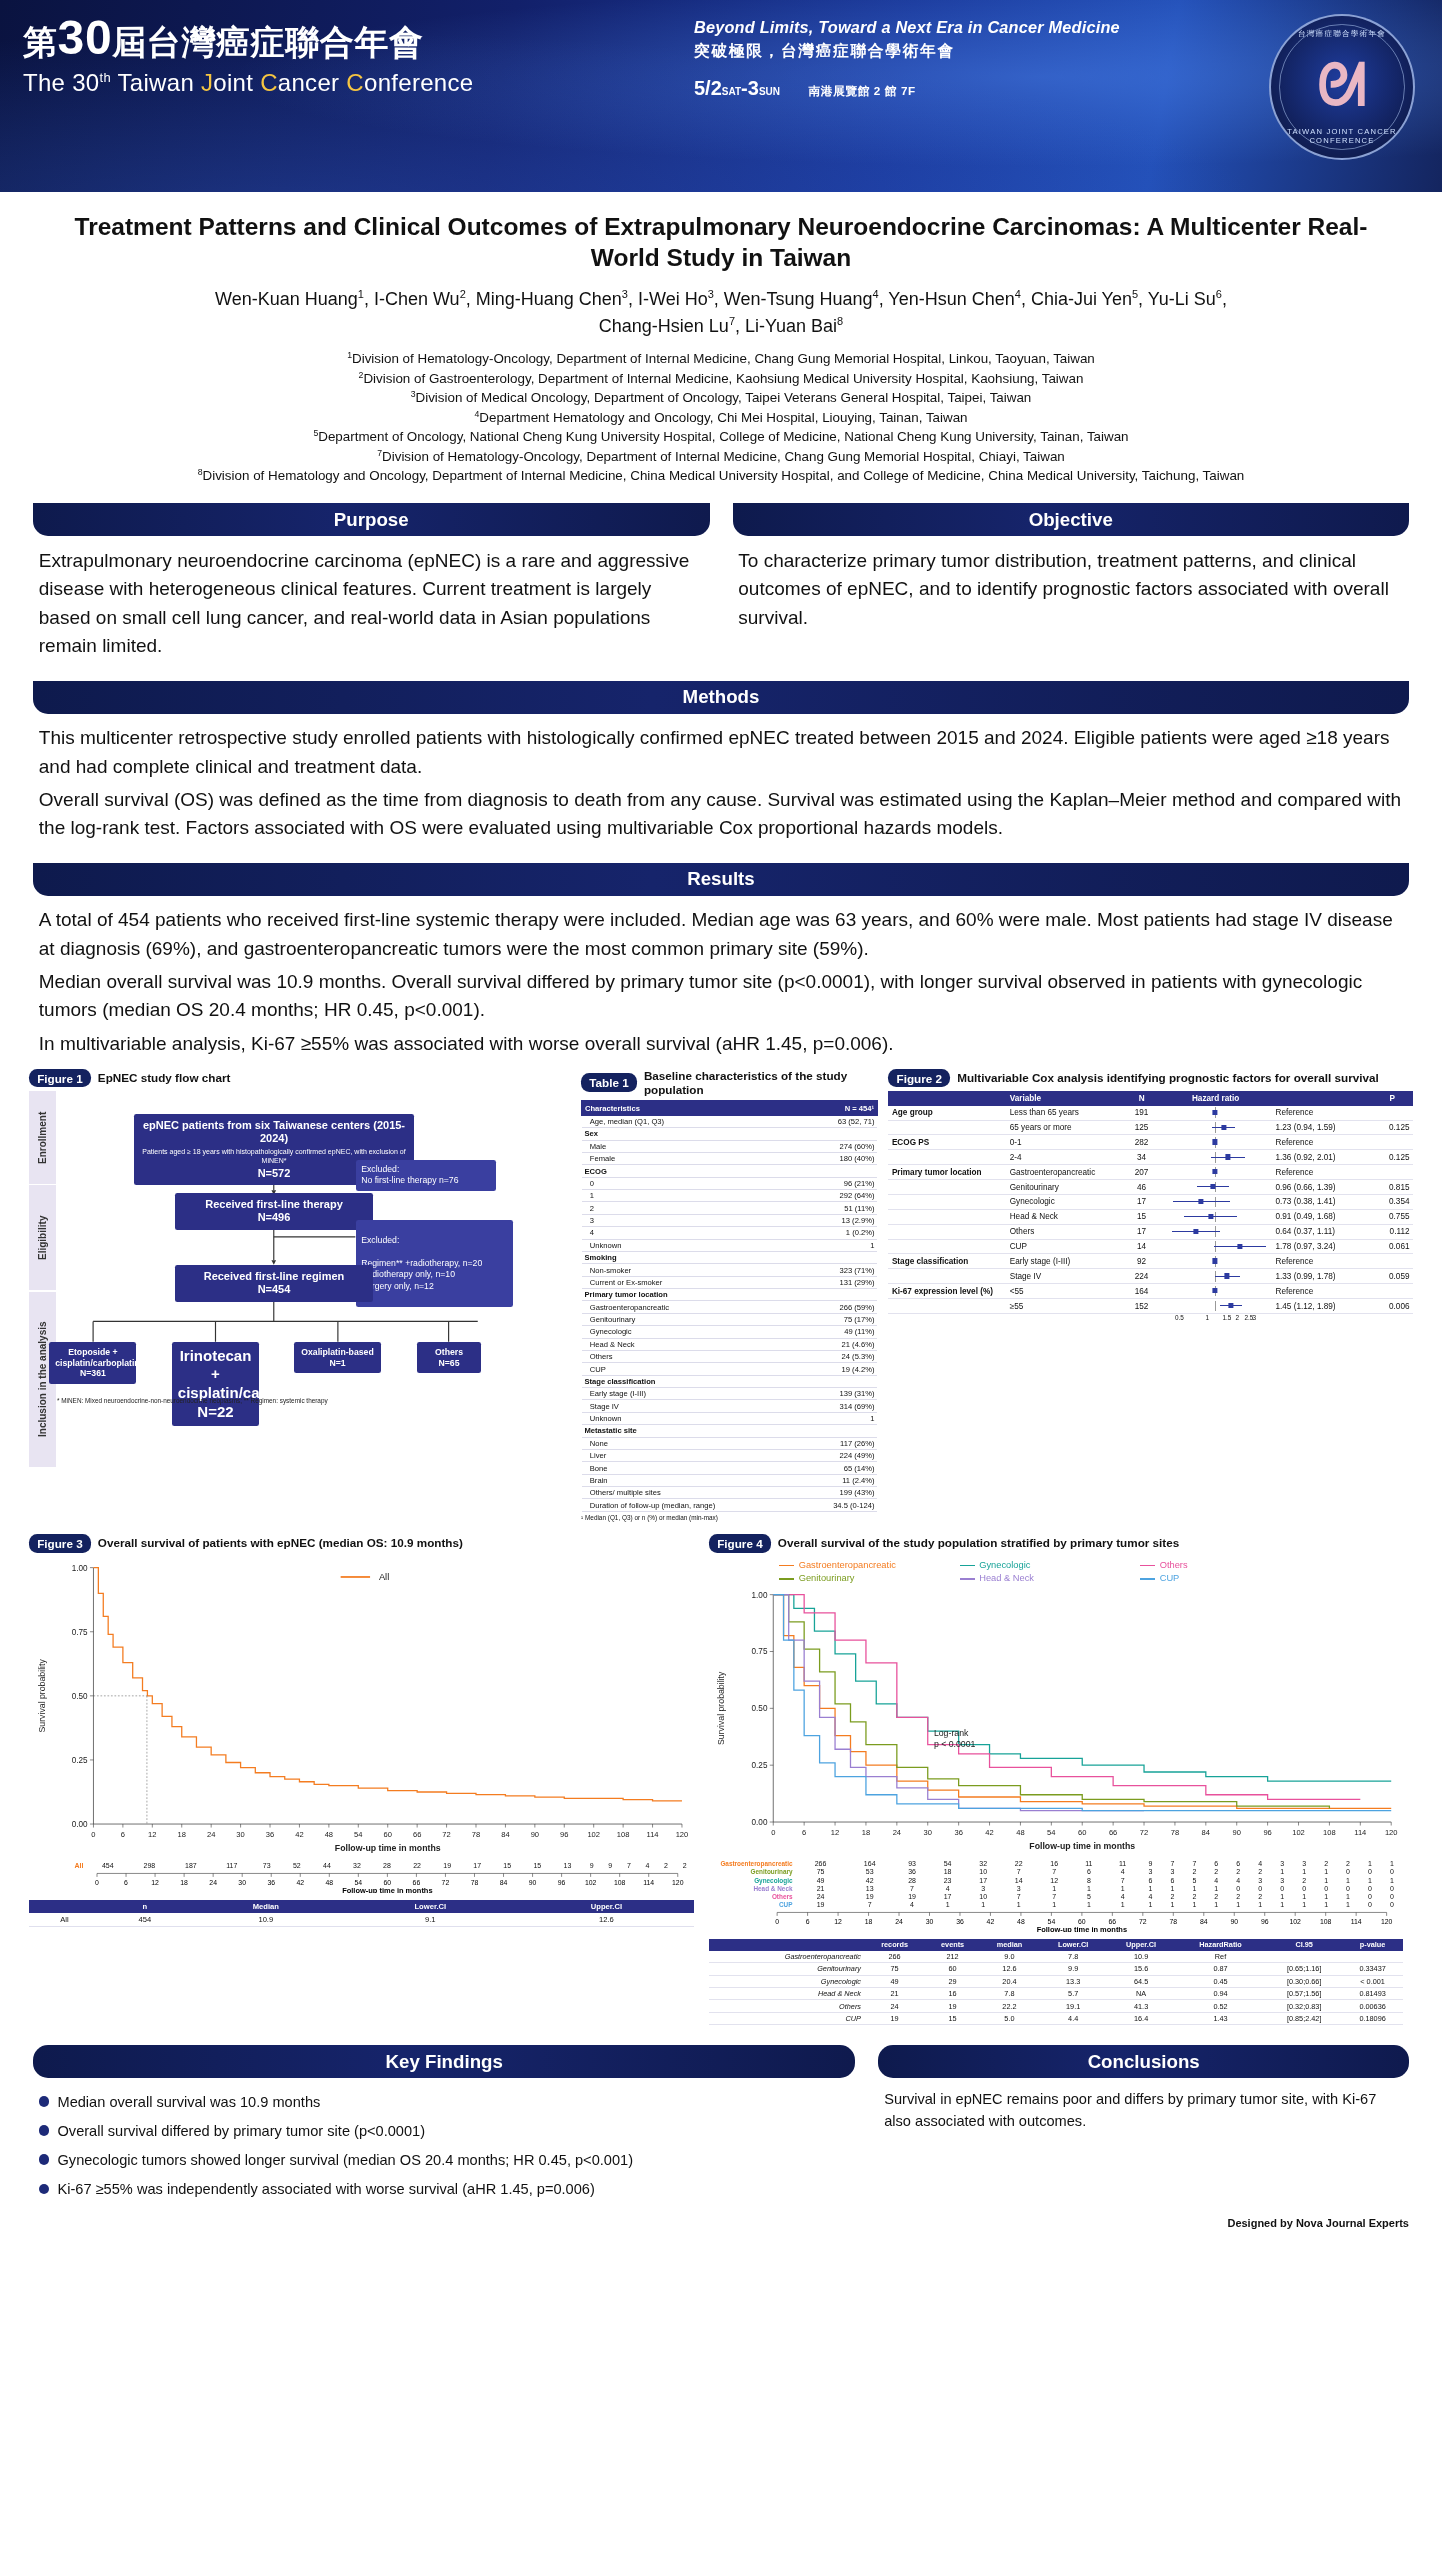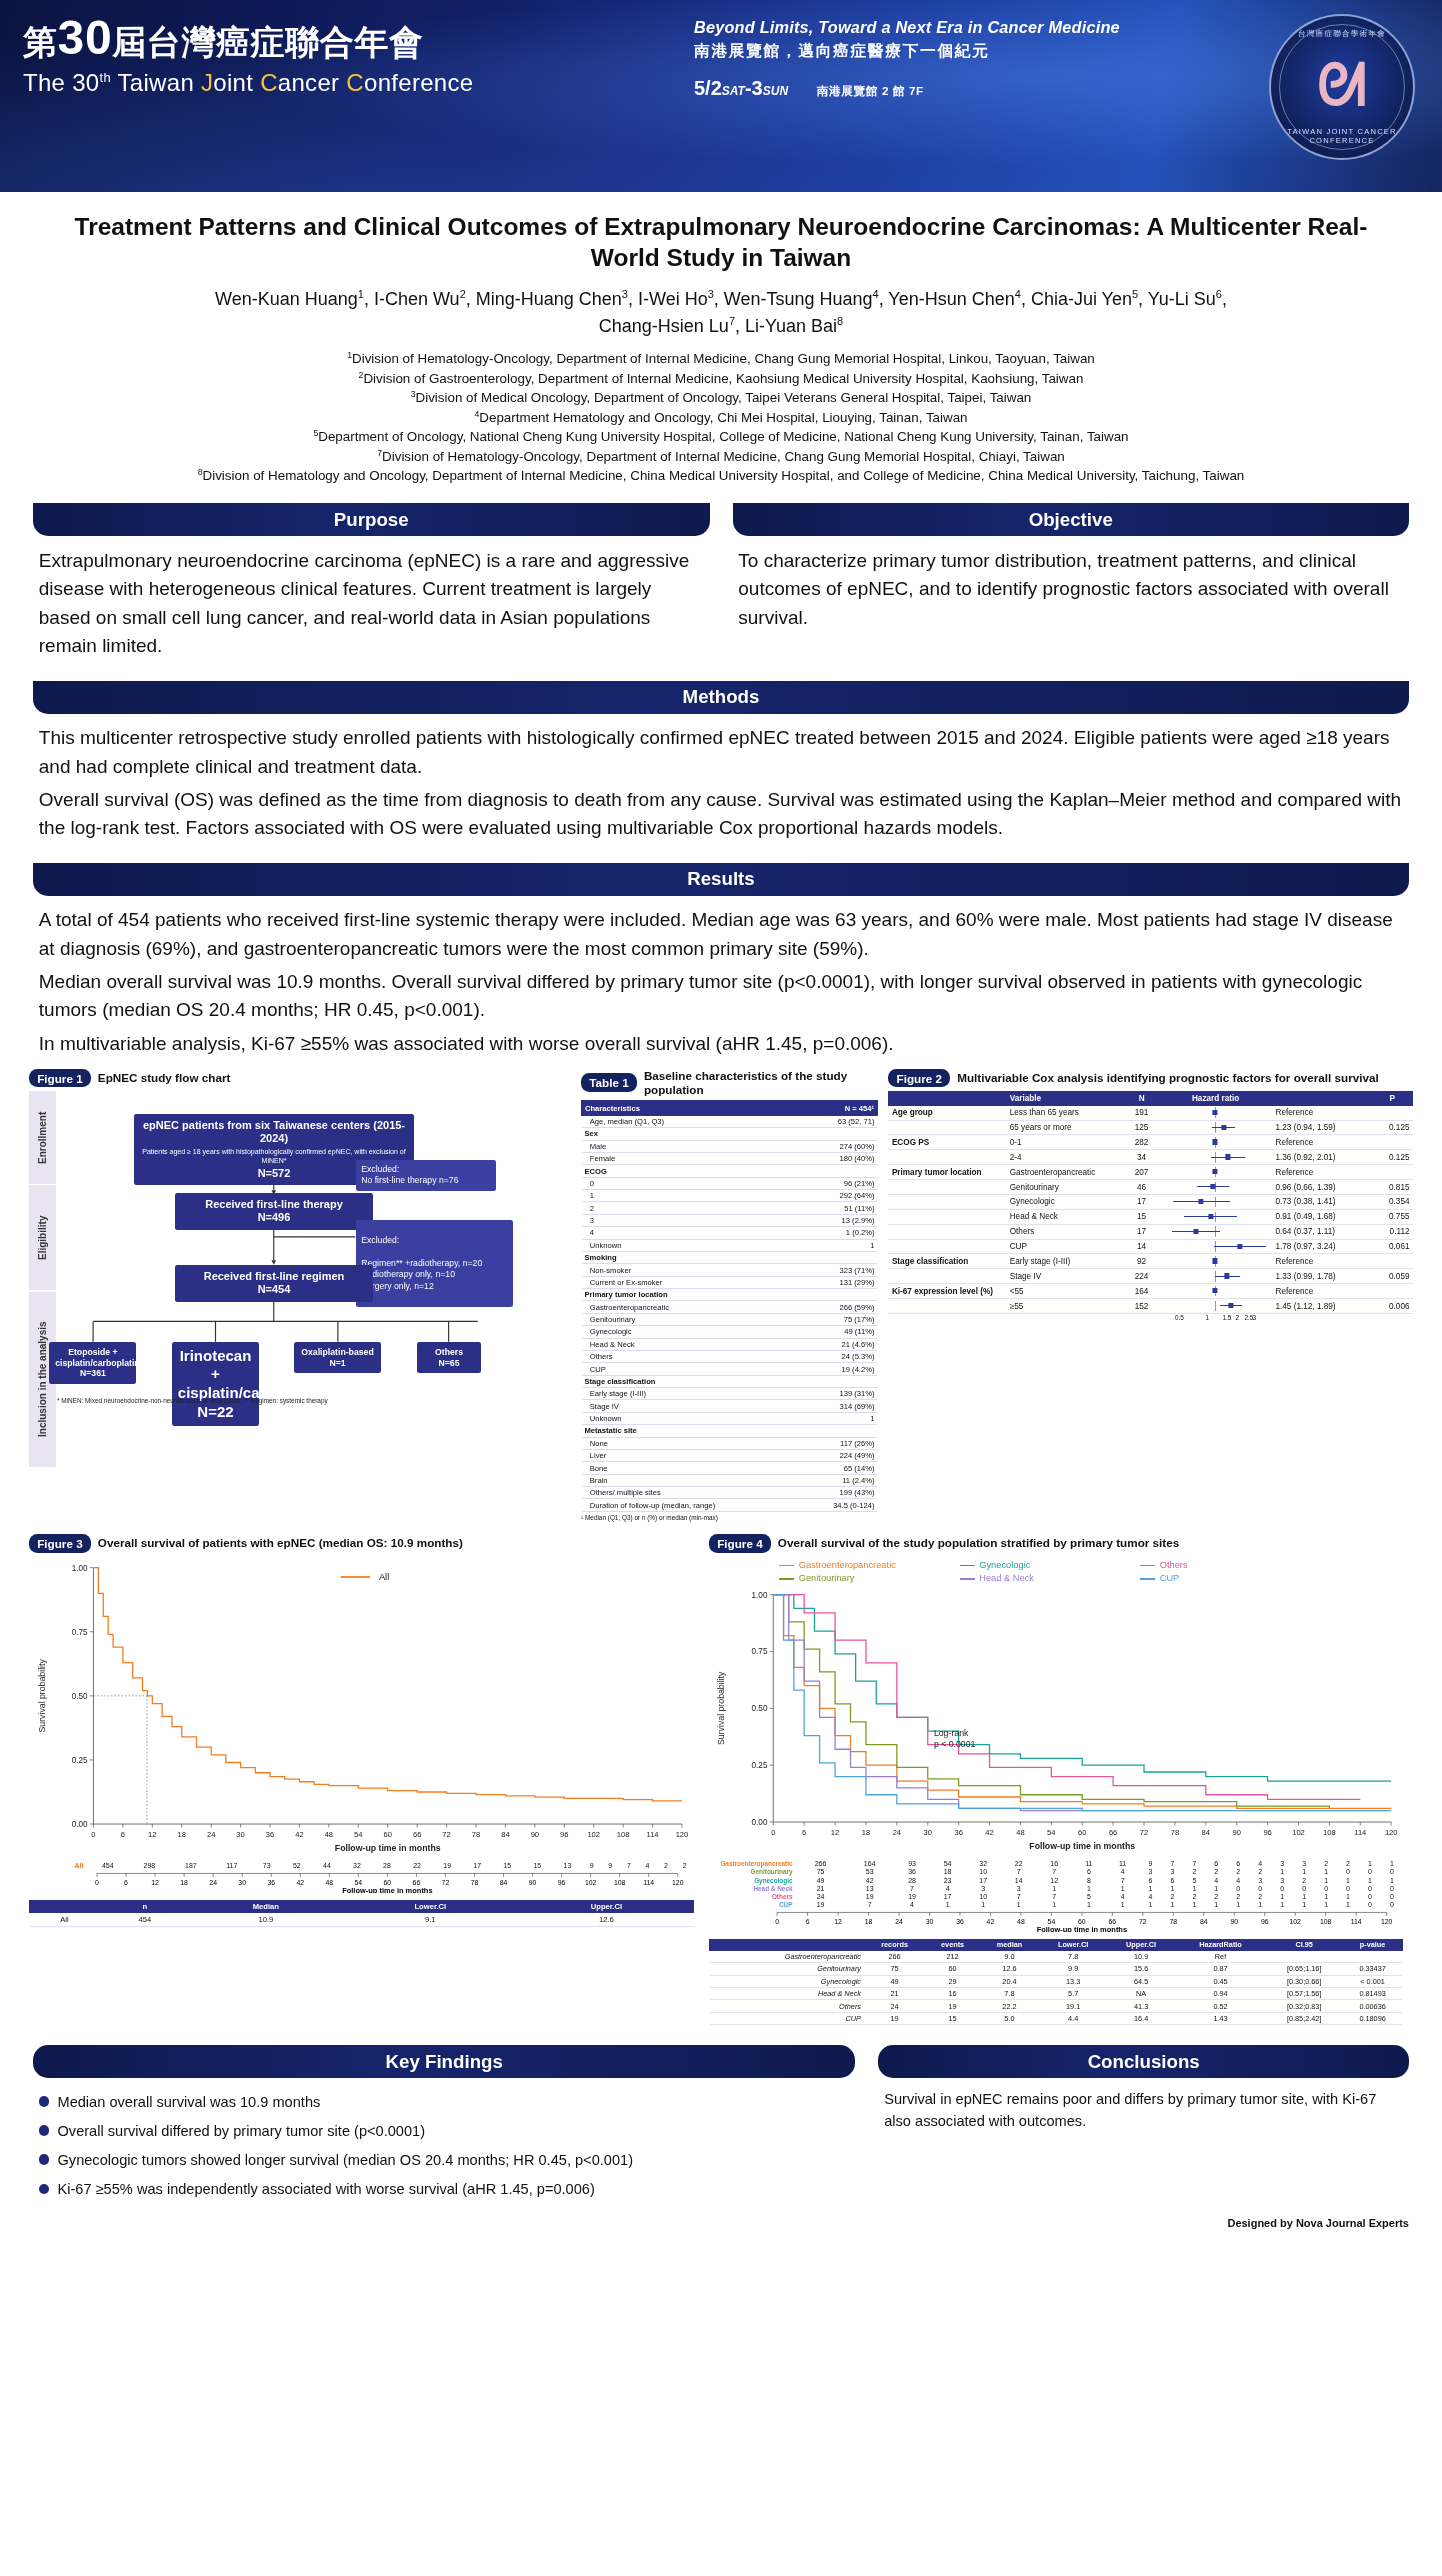--- a/index.html
+++ b/index.html
@@ -31,21 +31,21 @@
   .t-line1 .num { font-size: 48px; font-weight:800; }
   .t-line2 { font-size: 24px; font-weight: 400; margin-top: 6px; letter-spacing:0.3px;}
   .t-line2 .sup { font-size: 13px; vertical-align: super; }
   .t-line2 .acc { color:#f5c542; }
   .banner-right{
     position:absolute; left: 694px; top: 17.5px; z-index:3;
   }
   .sub-en { font-size: 16.3px; font-style: italic; font-weight:700; letter-spacing:0.2px;}
   .sub-zh { font-size: 15.7px; font-weight:700; margin-top:4.7px; letter-spacing:1.7px;}
   .dateline { margin-top: 15px; font-size: 20px; font-weight:700; }
-  .dateline .sm { font-size: 12px; font-weight:700; vertical-align: baseline; font-style: italic;}
+  .dateline .sm { font-size: 10px; font-weight:700; vertical-align: baseline;}
   .venue { font-size:11.7px; font-weight:600; margin-left: 23px; letter-spacing:0.6px;}
   .logo-badge{
     position:absolute; right: 27px; top: 14px; width: 146px; height: 146px; z-index:4;
     border-radius:50%;
     background: radial-gradient(circle at 50% 45%, #1f3d9e 0%, #12225f 60%, #0b1435 100%);
     border: 2.9px solid rgba(180,205,255,.75);
     display:flex; align-items:center; justify-content:center; overflow:hidden;
   }
   .logo-badge .ring{
     position:absolute; inset:8.2px; border-radius:50%; border:1.2px solid rgba(190,215,255,.5);
@@ -160,21 +160,21 @@
       <div class="t-line1">
         <span>第</span><span class="num">30</span><span>屆台灣癌症聯合年會</span>
       </div>
       <div class="t-line2">
         <span>The 30</span><span class="sup">th</span><span> Taiwan </span><span class="acc">J</span><span>oint </span><span class="acc">C</span><span>ancer </span><span class="acc">C</span><span>onference</span>
       </div>
     </div>
 
     <div class="banner-right">
       <div class="sub-en">Beyond Limits, Toward a Next Era in Cancer Medicine</div>
-      <div class="sub-zh">南港展覽館，邁向癌症醫療下一個紀元</div>
+      <div class="sub-zh">突破極限，台灣癌症聯合學術年會</div>
       <div class="dateline">
         <span>5/2</span><span class="sm">SAT</span><span>-3</span><span class="sm">SUN</span>
         <span class="venue">南港展覽館 2 館 7F</span>
       </div>
     </div>
 
     <div class="logo-badge">
       <div class="ring"></div>
       <div class="topt">台灣癌症聯合學術年會</div>
       <div class="mark">ᘛ</div>

